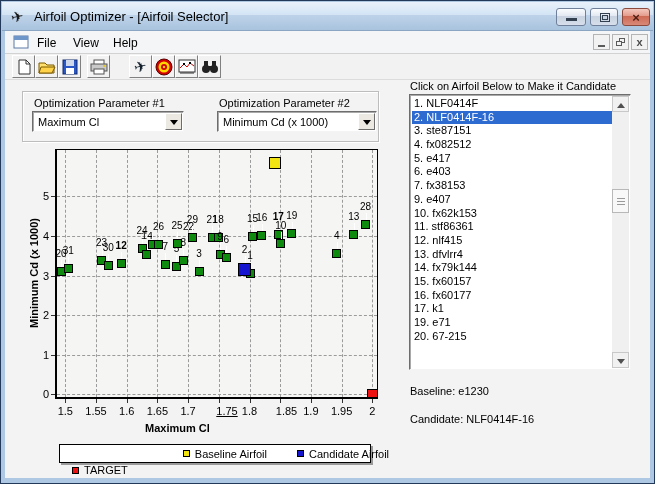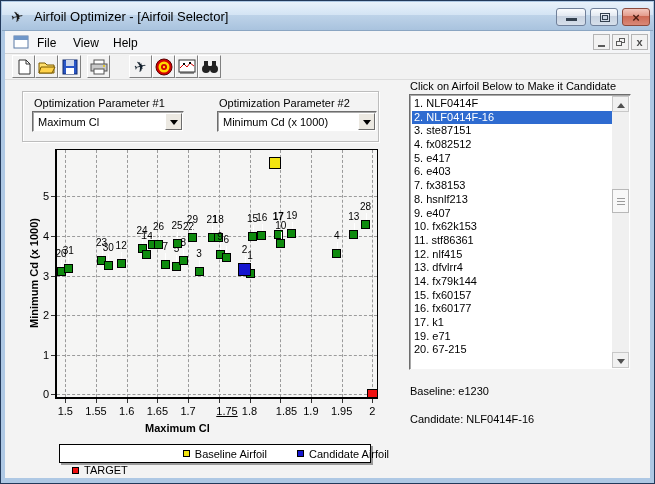--- a/index.html
+++ b/index.html
@@ -222,21 +222,20 @@
 
     <div class="listbox">
       <div class="lb-items">
             <div class="lb-row">1. NLF0414F</div>
             <div class="lb-row selected">2. NLF0414F-16</div>
             <div class="lb-row">3. ste87151</div>
             <div class="lb-row">4. fx082512</div>
             <div class="lb-row">5. e417</div>
             <div class="lb-row">6. e403</div>
             <div class="lb-row">7. fx38153</div>
-            <div class="lb-row">8. hsnlf213</div>
             <div class="lb-row">9. e407</div>
             <div class="lb-row">10. fx62k153</div>
             <div class="lb-row">11. stf86361</div>
             <div class="lb-row">12. nlf415</div>
             <div class="lb-row">13. dfvlrr4</div>
             <div class="lb-row">14. fx79k144</div>
             <div class="lb-row">15. fx60157</div>
             <div class="lb-row">16. fx60177</div>
             <div class="lb-row">17. k1</div>
             <div class="lb-row">19. e71</div>
@@ -280,21 +279,21 @@
             <div class="leader" style="left: 11.37px; top: 107.268px; height: 7px;"></div>
             <div class="pt-label" style="left: -0.63px; top: 96.268px;">31</div>
             <div class="marker" style="width: 9px; height: 9px; left: 6.87px; top: 114.268px; background: rgb(14, 139, 14);"></div>
             <div class="leader" style="left: 44.526px; top: 98.556px; height: 7px;"></div>
             <div class="pt-label" style="left: 32.526px; top: 87.556px;">23</div>
             <div class="marker" style="width: 9px; height: 9px; left: 40.026px; top: 105.556px; background: rgb(14, 139, 14);"></div>
             <div class="leader" style="left: 51.28px; top: 103.704px; height: 7px;"></div>
             <div class="pt-label" style="left: 39.28px; top: 92.704px;">30</div>
             <div class="marker" style="width: 9px; height: 9px; left: 46.78px; top: 110.704px; background: rgb(14, 139, 14);"></div>
             <div class="leader" style="left: 64.174px; top: 102.12px; height: 7px;"></div>
-            <div class="pt-label" style="left: 52.174px; top: 91.12px;">12</div>
+            <div class="pt-label" style="left: 52.174px; top: 91.12px; font-weight: bold;">12</div>
             <div class="marker" style="width: 9px; height: 9px; left: 59.674px; top: 109.12px; background: rgb(14, 139, 14);"></div>
             <div class="leader" style="left: 85.05px; top: 86.676px; height: 7px;"></div>
             <div class="pt-label" style="left: 73.05px; top: 75.676px;">24</div>
             <div class="marker" style="width: 9px; height: 9px; left: 80.55px; top: 93.676px; background: rgb(14, 139, 14);"></div>
             <div class="leader" style="left: 89.962px; top: 93.408px; height: 7px;"></div>
             <div class="pt-label" style="left: 77.962px; top: 82.408px; font-family: Liberation Mono, monospace;">14</div>
             <div class="marker" style="width: 9px; height: 9px; left: 85.462px; top: 100.408px; background: rgb(14, 139, 14);"></div>
             <div class="leader" style="left: 95.488px; top: 82.716px; height: 7px;"></div>
             <div class="pt-label" style="left: 83.488px; top: 71.716px; margin-left: 36px;">22</div>
             <div class="marker" style="width: 9px; height: 9px; left: 90.988px; top: 89.716px; background: rgb(14, 139, 14);"></div>

